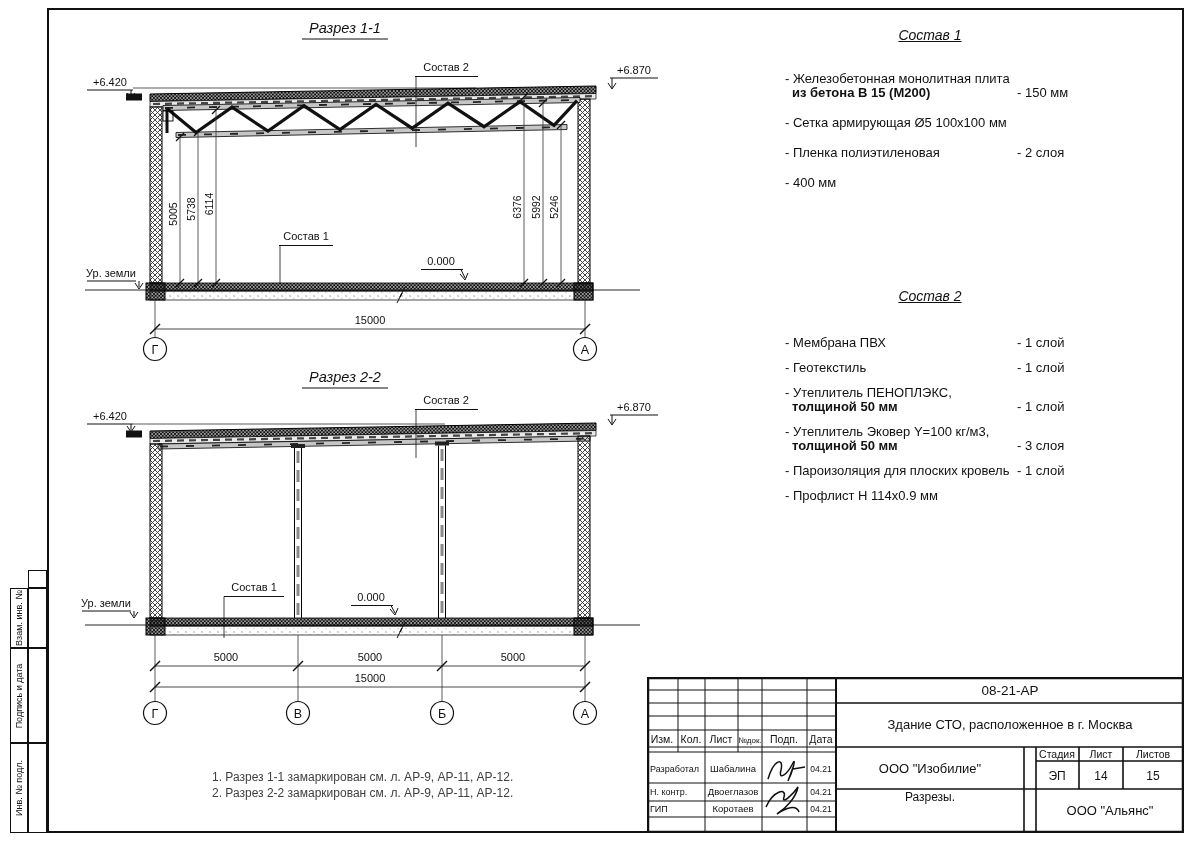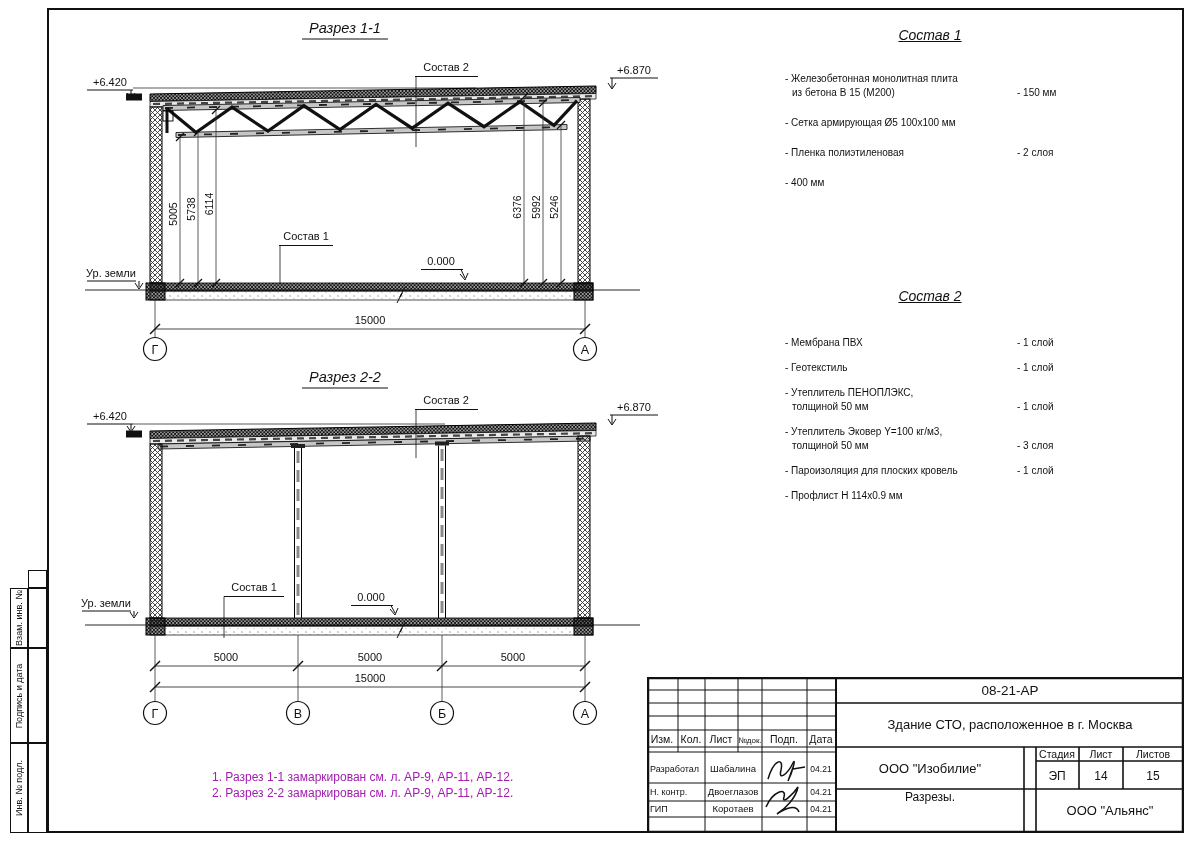--- a/index.html
+++ b/index.html
@@ -8,27 +8,27 @@
   #frame{position:absolute;left:47px;top:8px;width:1137px;height:825px;
          border:2px solid #111;box-sizing:border-box;}
   .sb-cell{position:absolute;border:1.5px solid #111;box-sizing:border-box;background:#fff;
            display:flex;align-items:center;justify-content:center;}
   .sb-cell span{transform:rotate(-90deg);white-space:nowrap;font-size:9px;color:#111;}
   svg{position:absolute;}
   svg text{fill:#111;}
   .comp-title{position:absolute;width:260px;text-align:center;font-size:14px;font-style:italic;
               text-decoration:underline;color:#111;}
   .comp-list{position:absolute;width:340px;}
-  .comp-item{display:flex;align-items:flex-end;font-size:10px;line-height:14px;}
+  .comp-item{display:flex;align-items:flex-end;font-size:13px;line-height:14px;}
   .list1 .comp-item{margin-bottom:16px;}
   .list2 .comp-item{margin-bottom:11px;}
   .comp-name{width:232px;}
-  .comp-l2{padding-left:7px;}
+  .comp-l2{padding-left:7px;font-weight:bold;}
   .comp-val{white-space:nowrap;}
-  #notes{position:absolute;left:212px;top:770px;font-size:12px;line-height:15.5px;color:#a21caf;}
+  #notes{position:absolute;left:212px;top:770px;font-size:12px;line-height:15.5px;color:#404040;}
 </style>
 </head>
 <body>
 
 <div id="sheet">
 
   <div id="frame"></div>
 
   <div class="sb-cell" style="left:28px;top:570px;width:19px;height:18px;"></div>
   <div class="sb-cell" style="left:10px;top:588px;width:18px;height:60px;">

